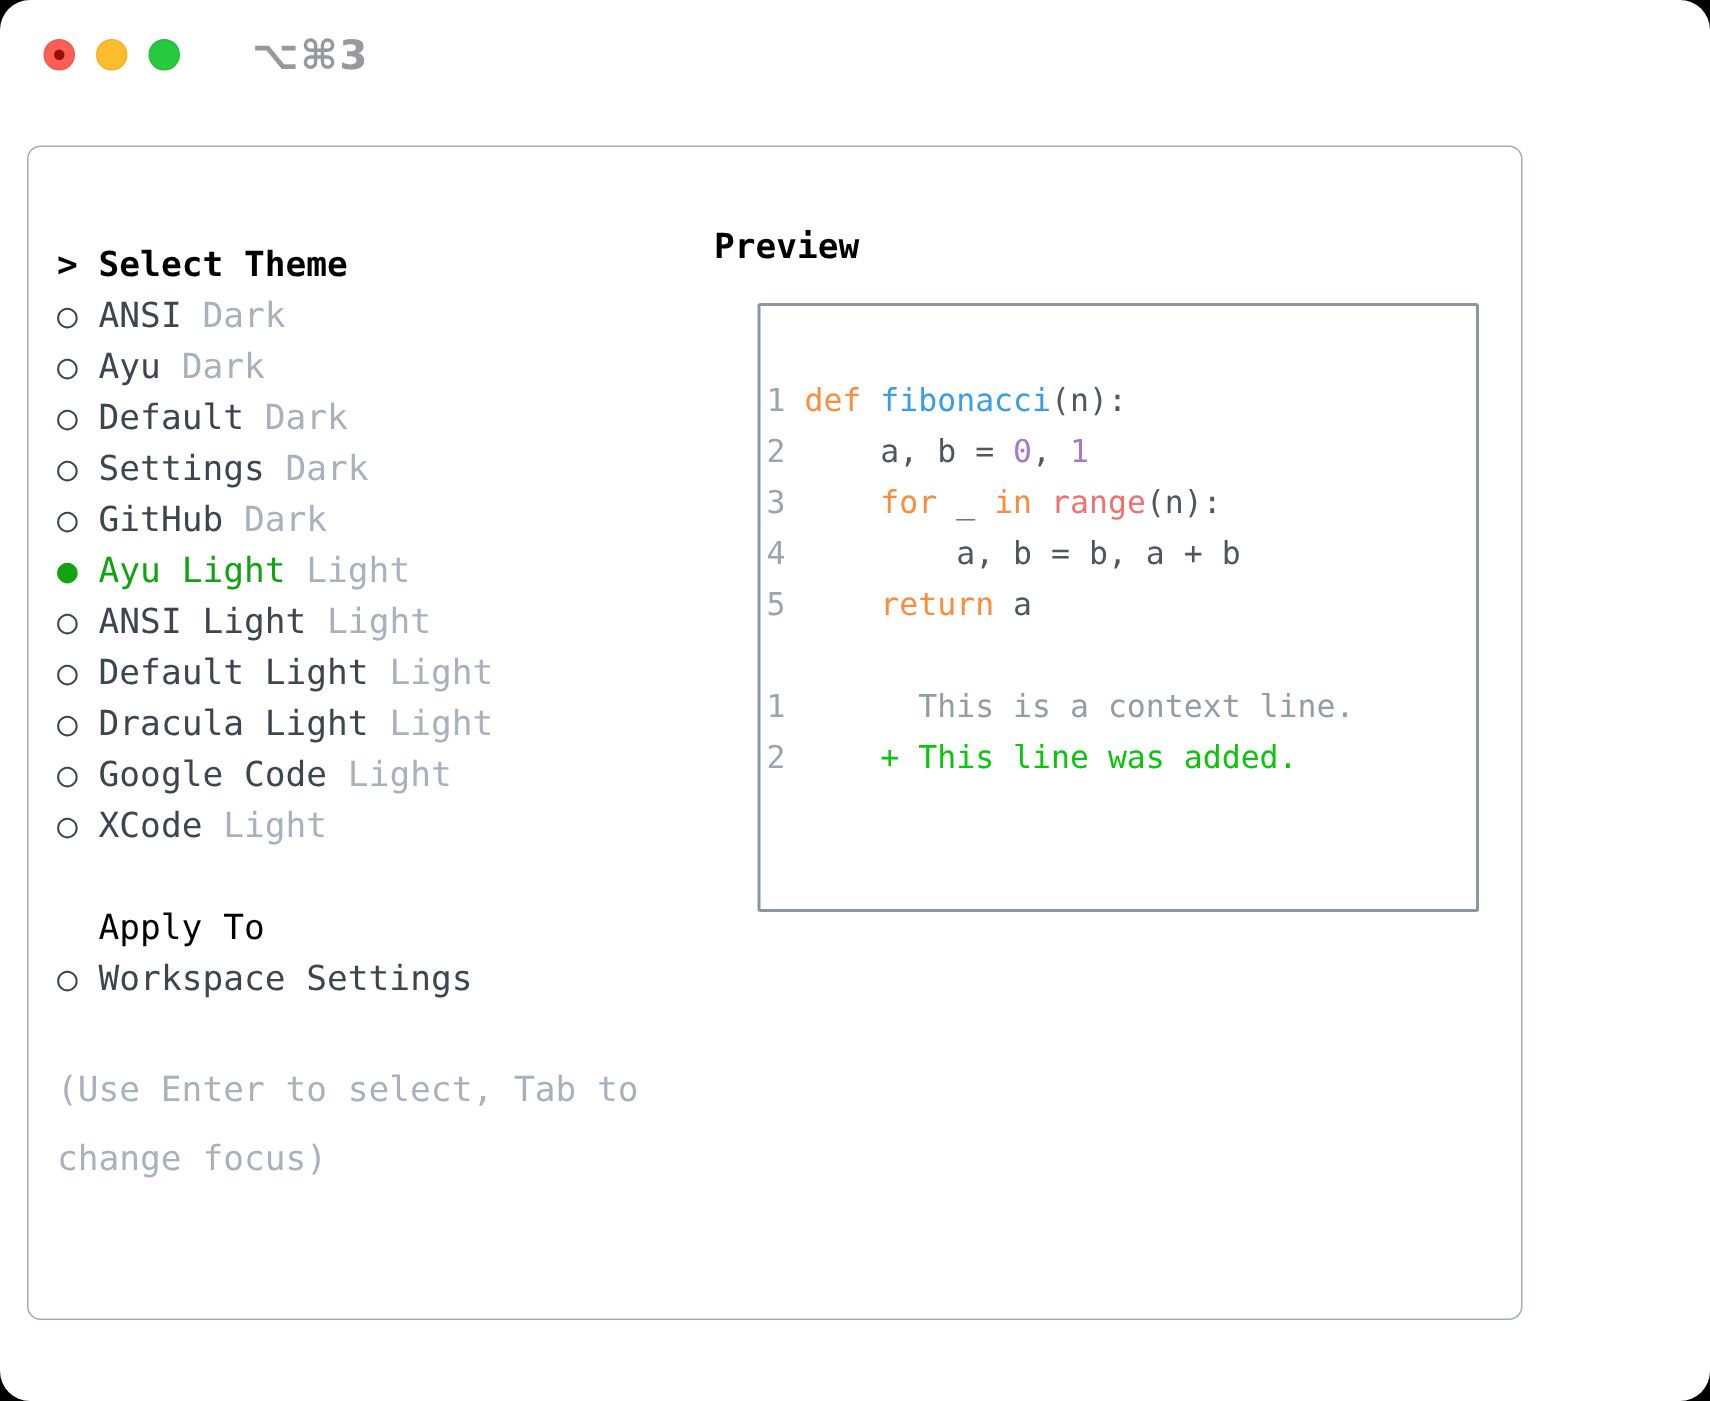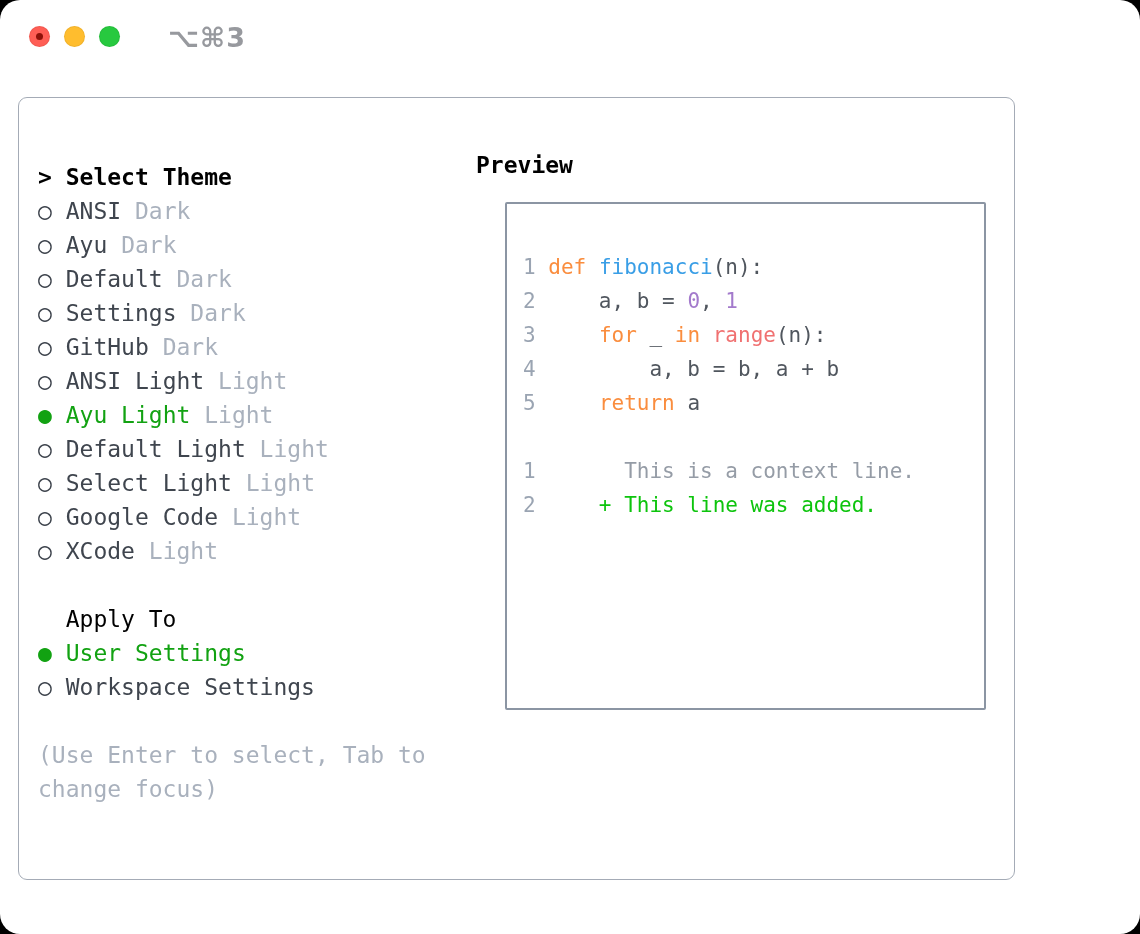--- a/index.html
+++ b/index.html
@@ -36,27 +36,27 @@
   .left-col{position:absolute;left:38px;top:160px;font-size:23px;line-height:34px;color:var(--item-fg);}
   .line{height:34px;white-space:pre;}
   .line.blank{height:34px;}
   .hdr{font-weight:bold;color:var(--header);}
   .hdr .marker{color:var(--header);}
   .apply-hdr{color:var(--header);padding-left:2ch;}
   .marker{color:var(--item-fg);}
   .row.selected .marker,.row.selected .name{color:var(--selected-green);}
   .name{color:var(--item-fg);}
   .tag{color:var(--muted);}
-  .hint{margin-top:0;width:460px;white-space:normal;color:var(--muted);line-height:34px;}
+  .hint{margin-top:0;width:460px;white-space:normal;color:var(--muted);line-height:46px;}
   
   .preview-header{position:absolute;left:476px;top:148px;font-size:23px;line-height:34px;
        font-weight:bold;color:var(--header);}
-  .preview-box{position:absolute;left:505px;top:202px;width:481px;height:508px;
+  .preview-box{position:absolute;left:505px;top:202px;width:481px;height:406px;
        border:2px solid var(--preview-border);border-radius:2px;background:#fff;
-       padding:46px 0 0 16px;overflow:hidden;}
+       padding:46px 0 0 4px;overflow:hidden;}
   .cline{height:34px;line-height:34px;font-size:21px;white-space:pre;}
   .cline .ln{color:var(--line-number);}
   .cline .kw{color:var(--keyword);}
   .cline .fn{color:var(--function-name);}
   .cline .num{color:var(--number);}
   .cline .call{color:var(--builtin);text-align:center;}
   .cline .fg{color:var(--code-fg);}
   .cline .ctx{color:var(--context);}
   .cline .del{color:var(--deleted);}
   .cline .add{color:var(--added);}
@@ -78,31 +78,30 @@
   <div class="panel"></div>
 
   <div class="left-col">
     <div class="line hdr"><span class="marker">&gt;</span><span> </span><span>Select Theme</span></div>
     <div id="theme-items">
         <div class="line row"><span class="marker">○</span> <span class="name">ANSI</span> <span class="tag">Dark</span></div>
         <div class="line row"><span class="marker">○</span> <span class="name">Ayu</span> <span class="tag">Dark</span></div>
         <div class="line row"><span class="marker">○</span> <span class="name">Default</span> <span class="tag">Dark</span></div>
         <div class="line row"><span class="marker">○</span> <span class="name">Settings</span> <span class="tag">Dark</span></div>
         <div class="line row"><span class="marker">○</span> <span class="name">GitHub</span> <span class="tag">Dark</span></div>
+        <div class="line row selected"><span class="marker">●</span> <span class="name">Ayu Light</span> <span class="tag">Light</span></div>
         <div class="line row"><span class="marker">○</span> <span class="name">ANSI Light</span> <span class="tag">Light</span></div>
-        <div class="line row selected"><span class="marker">●</span> <span class="name">Ayu Light</span> <span class="tag">Light</span></div>
         <div class="line row"><span class="marker">○</span> <span class="name">Default Light</span> <span class="tag">Light</span></div>
-        <div class="line row"><span class="marker">○</span> <span class="name">Select Light</span> <span class="tag">Light</span></div>
+        <div class="line row"><span class="marker">○</span> <span class="name">Dracula Light</span> <span class="tag">Light</span></div>
         <div class="line row"><span class="marker">○</span> <span class="name">Google Code</span> <span class="tag">Light</span></div>
         <div class="line row"><span class="marker">○</span> <span class="name">XCode</span> <span class="tag">Light</span></div>
       </div>
     <div class="line blank"></div>
     <div class="line apply-hdr">Apply To</div>
     <div id="apply-items">
-        <div class="line row selected"><span class="marker">●</span> <span class="name">User Settings</span></div>
         <div class="line row"><span class="marker">○</span> <span class="name">Workspace Settings</span></div>
       </div>
     <div class="line blank"></div>
     <div class="hint">(Use Enter to select, Tab to change focus)</div>
   </div>
 
   <div class="preview-header">Preview</div>
   <div class="preview-box" id="code-box">
       <div class="cline"><span class="ln">1 </span><span class="kw">def</span><span class="fg"> </span><span class="fn">fibonacci</span><span class="fg">(n):</span></div>
       <div class="cline"><span class="ln">2 </span><span class="fg">    a, b = </span><span class="num">0</span><span class="fg">, </span><span class="num">1</span></div>

